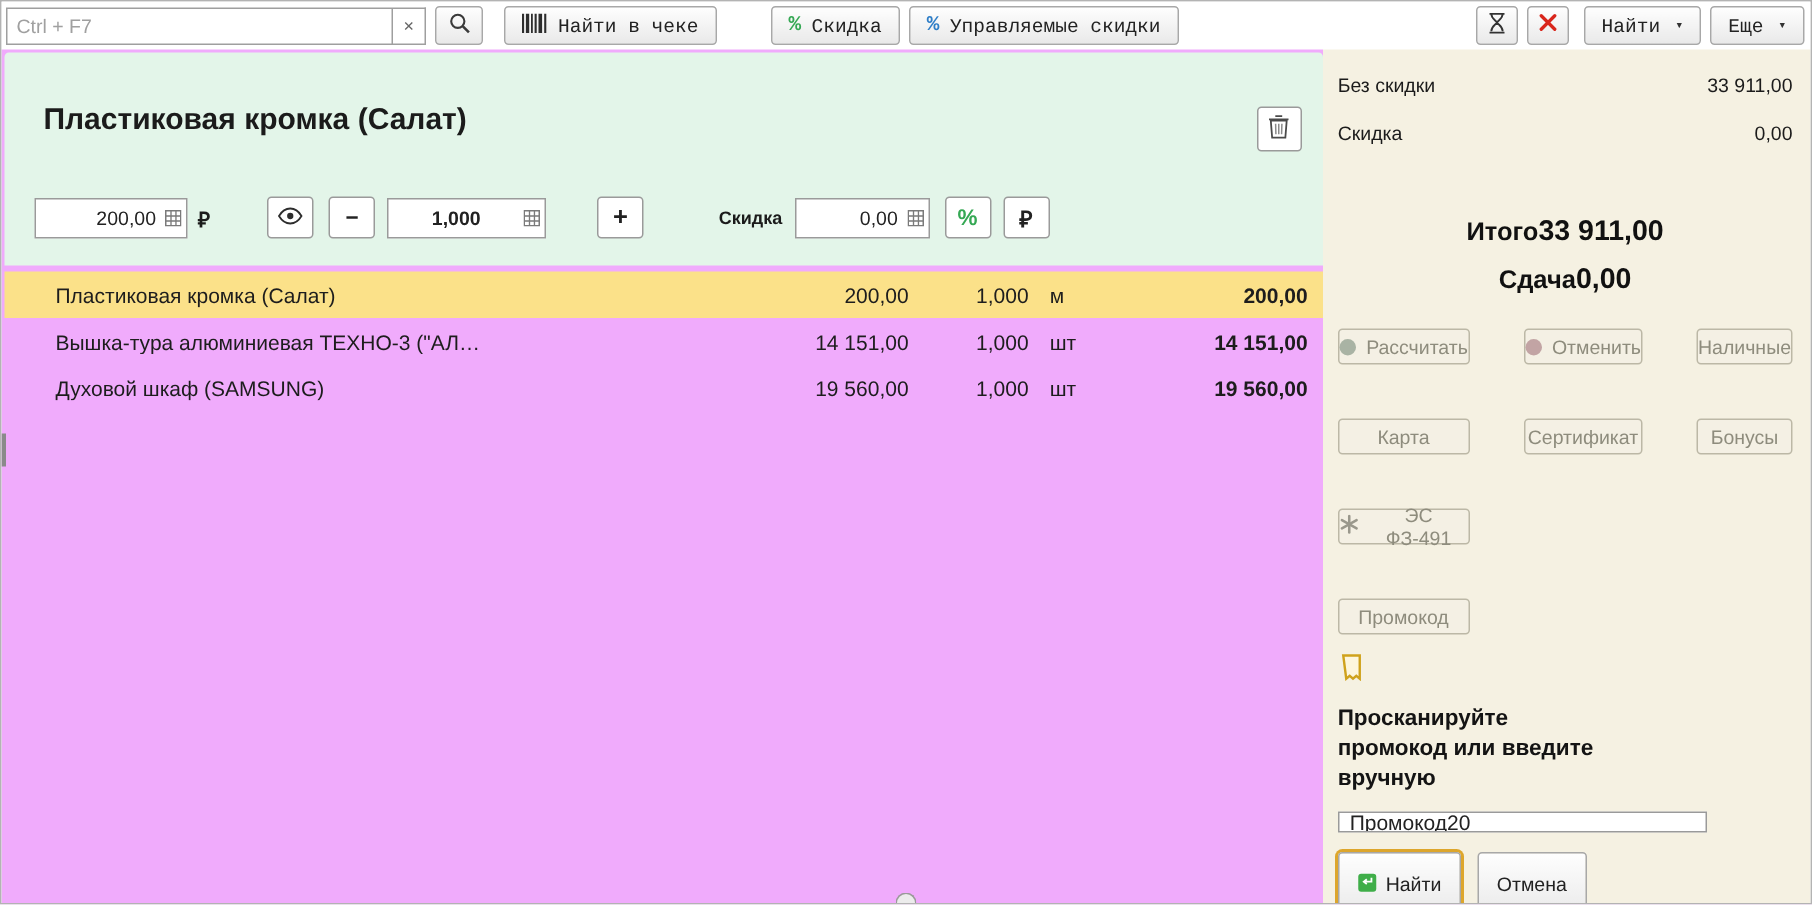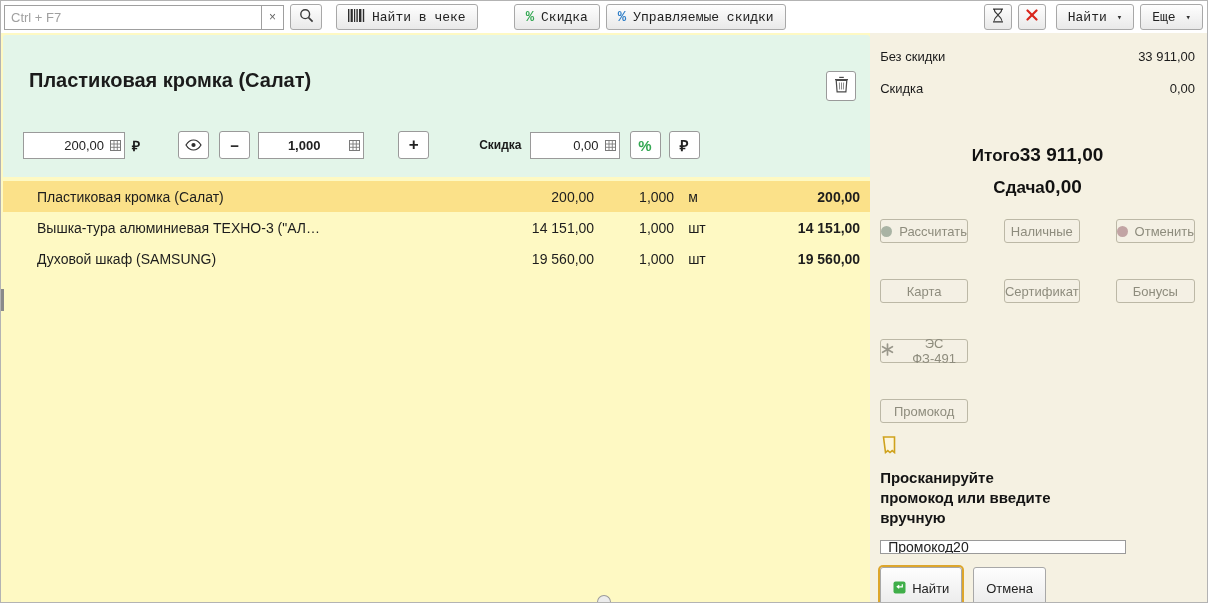--- a/index.html
+++ b/index.html
@@ -21,21 +21,21 @@
   .pct.green { color:var(--accent-green,#35a854); }
   .pct.blue { color:var(--accent-blue,#2f7ec7); }
   .find-receipt { margin-left:8px; }
   .discount-tb { margin-left:30px; }
   .spacer { flex:1; }
   .caret { font-size:9px; color:#333; margin-left:3px; }
   .mode-btn { margin-left:4px; }
 
   
   .body { display:flex; height:569px; }
-  .main { width:926px; background:#fef9c3; position:relative; padding:2px 0 0 2px; }
+  .main { width:926px; background:#f0abfc; position:relative; padding:2px 0 0 2px; }
 
   .product-panel { background:var(--panel-green,#e3f5e9); border-radius:3px 3px 0 0; height:142px; padding:12px 12px 0 10px; }
   .title-row { display:flex; justify-content:space-between; align-items:flex-start; }
   .product-title { font-size:20px; font-weight:bold; color:#1b1b1b; margin:22px 0 0 16px; }
   .trash-btn { width:30px; height:30px; background:#fff; border:1px solid #9a9a9a; border-radius:3px; display:flex; align-items:center; justify-content:center; cursor:pointer; margin-top:24px; margin-right:2px; }
 
   .controls-row { display:flex; align-items:center; margin-top:30px; margin-left:10px; }
   .field { position:relative; display:inline-flex; align-items:center; }
   .field input { height:27px; border:1px solid #9a9a9a; font-size:13px; color:#222; padding:0 20px 0 6px; background:#fff; font-family:inherit; }
   .field .grid-icon { position:absolute; right:4px; top:8px; cursor:pointer; line-height:0; }
@@ -287,26 +287,26 @@
       <div class="totals-line change-line">
         <span class="t-lbl">Сдача</span>
         <span class="t-val">0,00</span>
       </div>
 
       <div class="btn-grid">
         <button class="sb-btn">
           <span class="dot calc-dot"></span>
           <span>Рассчитать</span>
         </button>
-        <button class="sb-btn">Наличные</button>
-
         <button class="sb-btn">
           <span class="dot cancel-dot"></span>
           <span>Отменить</span>
         </button>
+
+        <button class="sb-btn">Наличные</button>
         <button class="sb-btn">Карта</button>
 
         <button class="sb-btn">Сертификат</button>
         <button class="sb-btn">Бонусы</button>
 
         <button class="sb-btn col1">
           <span>
             <svg width="13" height="13" viewBox="0 0 13 13">
                 <g stroke="#9a988c" stroke-width="1.7" stroke-linecap="round">
                   <line x1="6.5" y1="1" x2="6.5" y2="12"></line>

